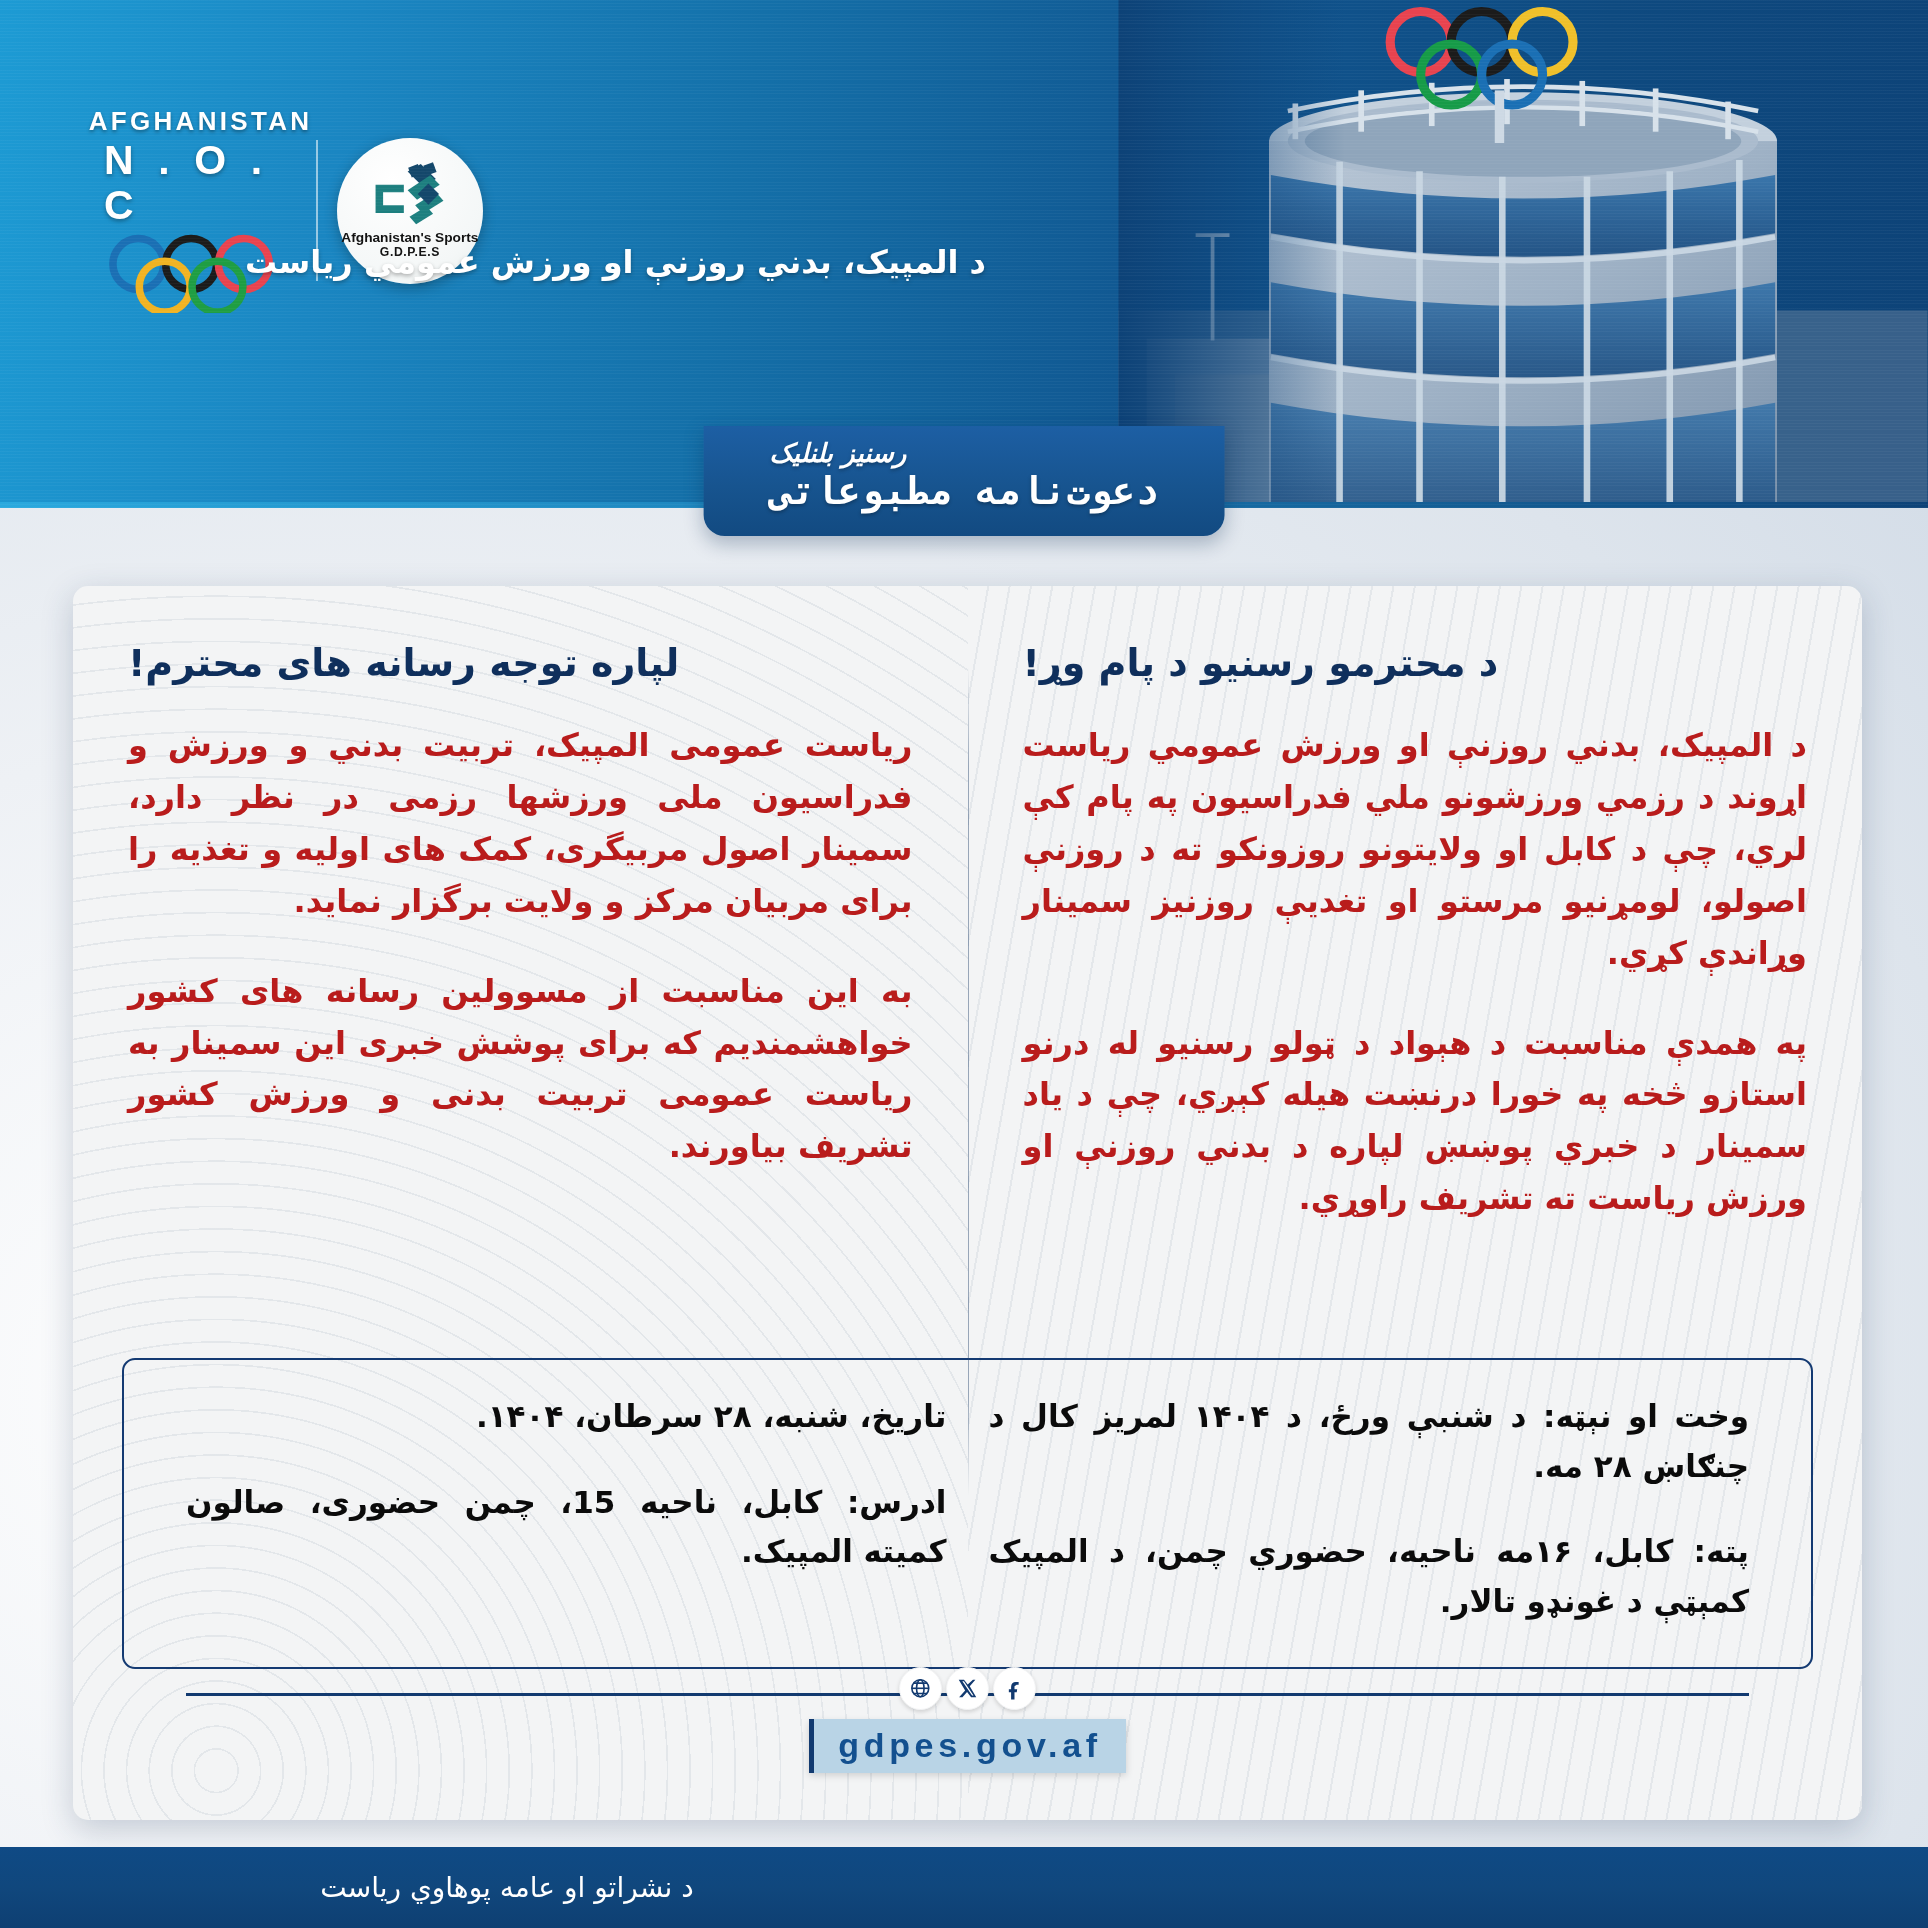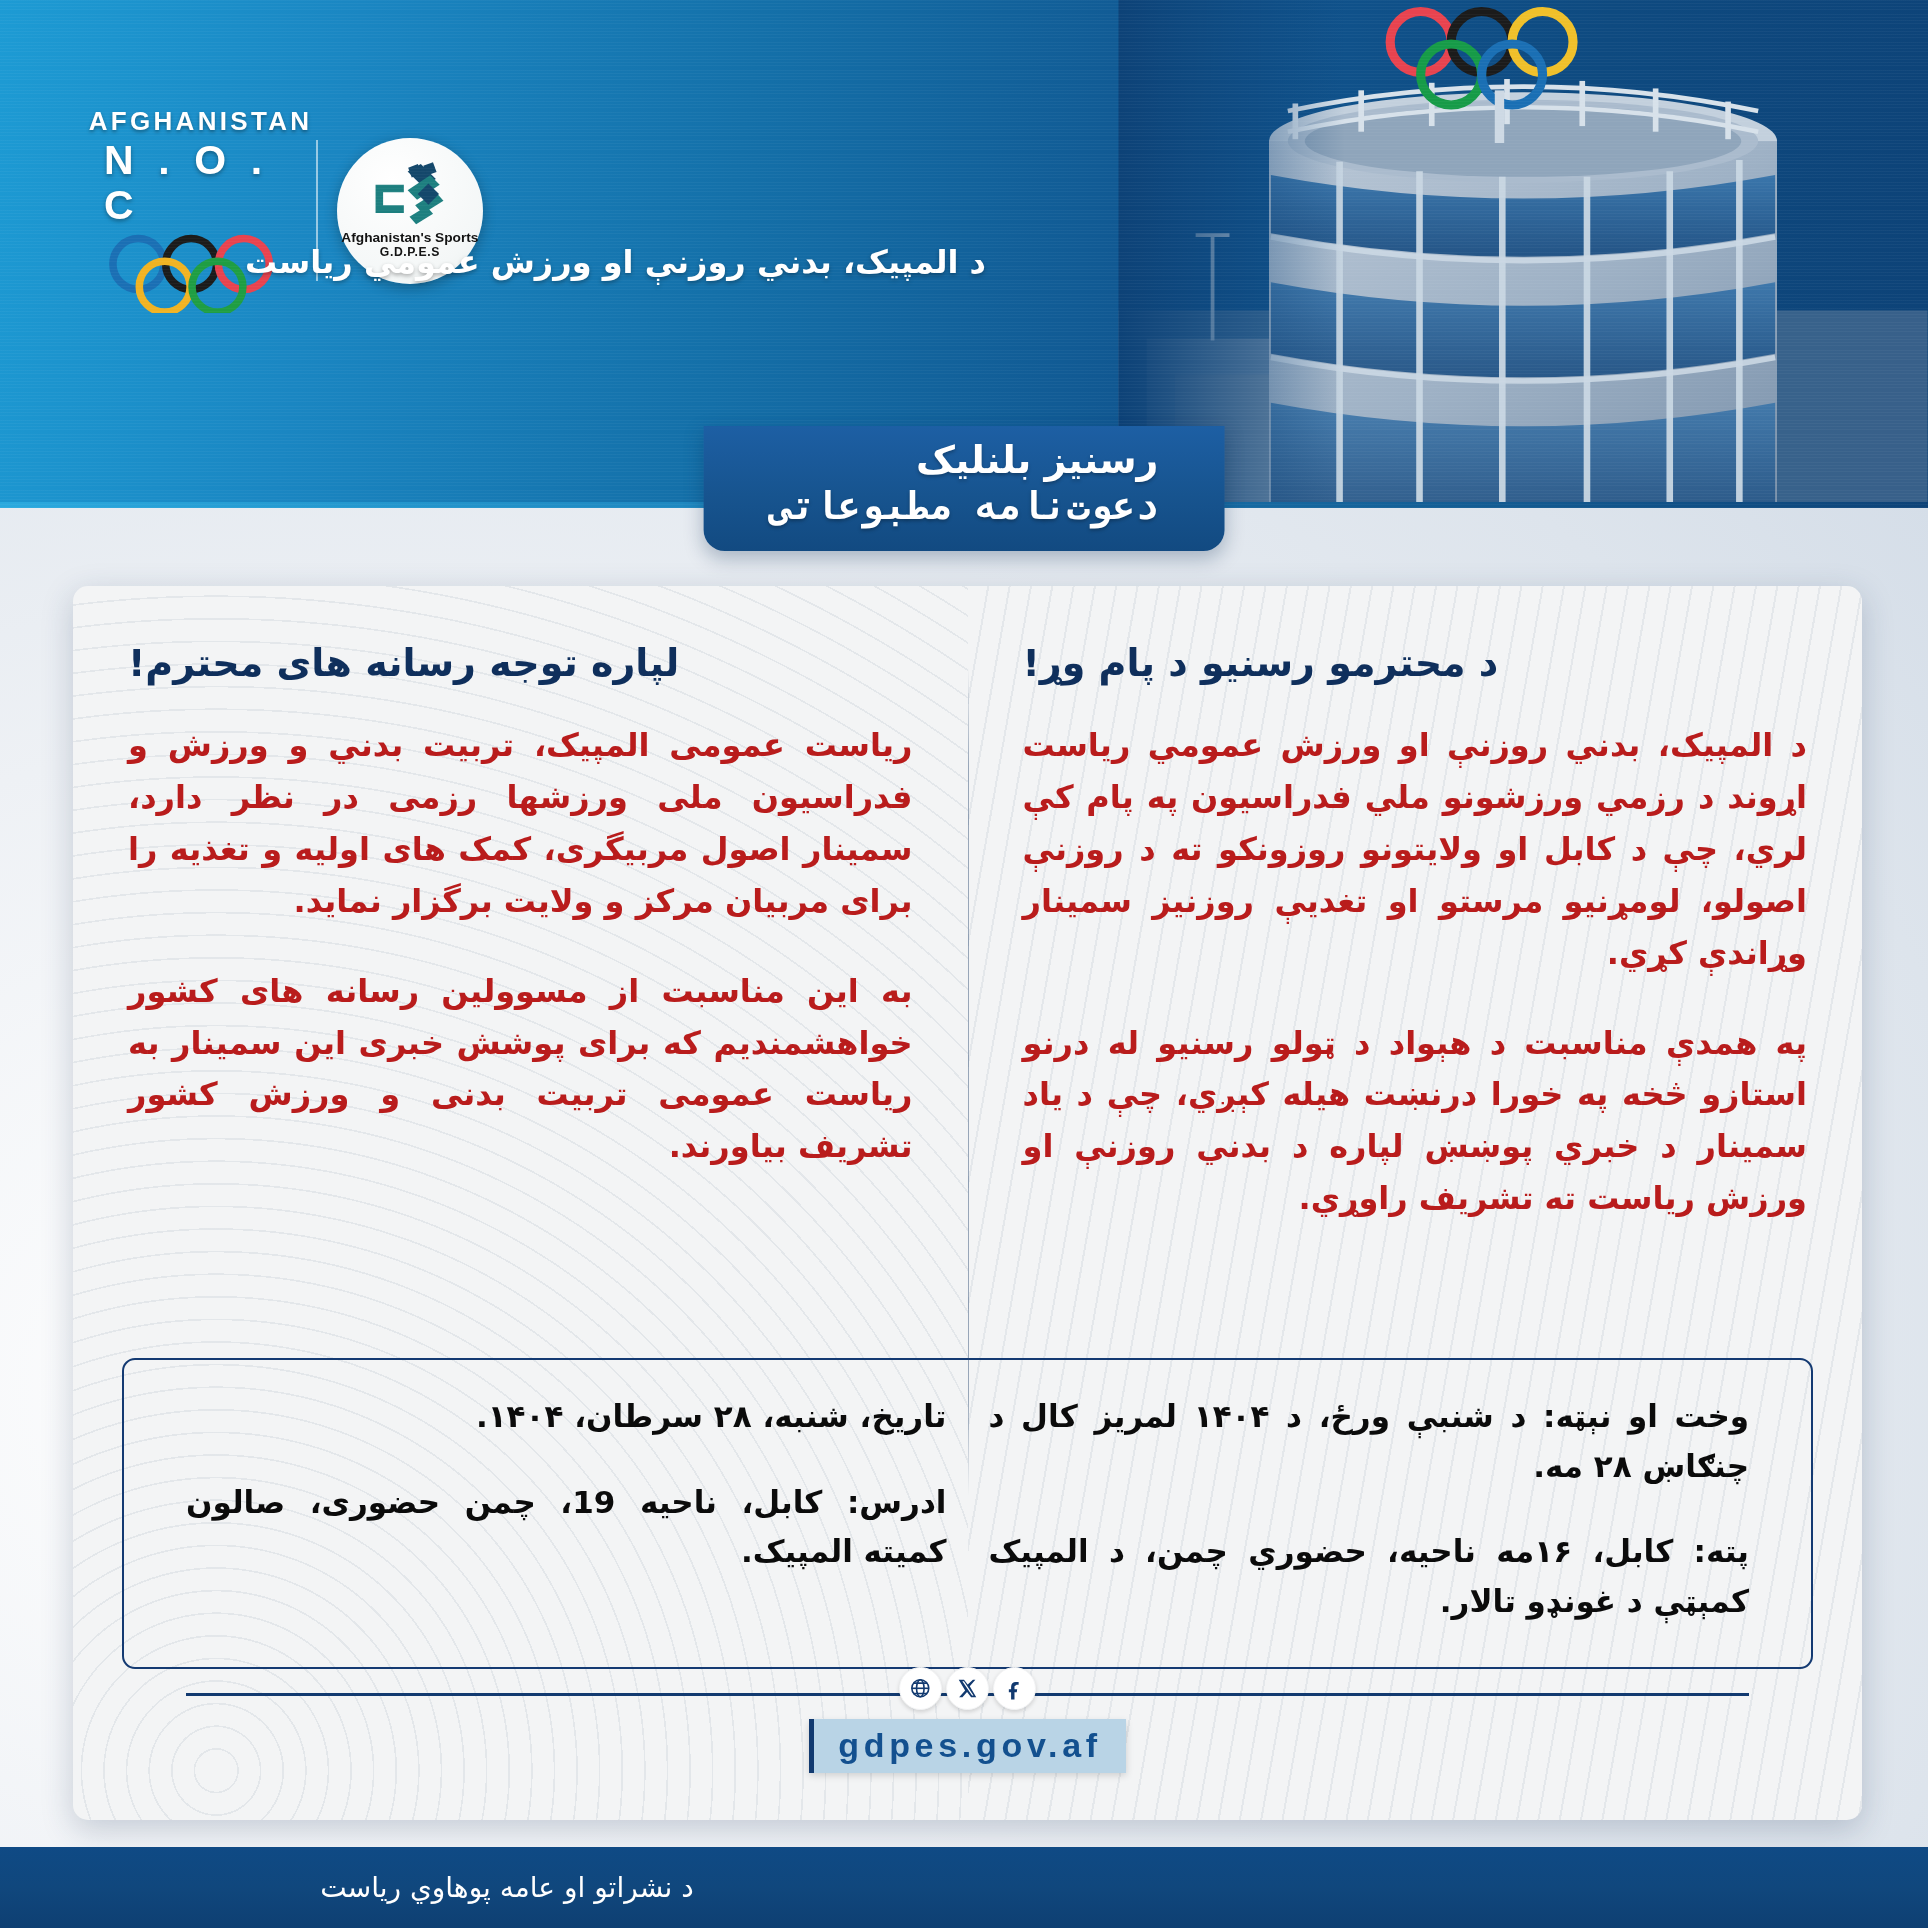--- a/index.html
+++ b/index.html
@@ -83,22 +83,23 @@
   
   .title-banner{
     position:absolute; left:50%; transform:translateX(-50%); top:426px;
     background:linear-gradient(180deg,#1d5fa4 0%, #17548f 55%, #124a81 100%);
     border-radius:0 0 21px 21px;
     padding:11.3px 66px 19px;
     box-shadow:0 7.5px 19px rgba(8,40,80,.28);
     z-index:6;
   }
   .title-banner .t1{
-    color:#fff; font-size:38px; font-weight:bold; text-align:right; line-height:1.25;
+    color:#fff; font-size:26px; font-weight:bold; text-align:left; line-height:1.25;
     text-shadow:0 1.9px 3.8px rgba(0,0,0,.28);
+    font-style:italic;
   }
   .title-banner .t2{
     color:#fff; font-size:38px; font-weight:bold; text-align:left; line-height:1.25;
     text-shadow:0 1.9px 3.8px rgba(0,0,0,.28);
     font-family:Liberation Mono, monospace;
   }
 
   
   .card{
     position:absolute; left:73px; top:586px; width:1789px; height:1234px;
@@ -349,21 +350,21 @@
       </div>
     </div>
 
     <div class="details-box">
       <div class="details-col">
         <div class="detail-line">وخت او نېټه: د شنبې ورځ، د ۱۴۰۴ لمریز کال د چنګاښ ۲۸ مه.</div>
         <div class="detail-line">پته: کابل، ۱۶مه ناحیه، حضوري چمن، د المپیک کمېټې د غونډو تالار.</div>
       </div>
       <div class="details-col">
         <div class="detail-line">تاریخ، شنبه، ۲۸ سرطان، ۱۴۰۴.</div>
-        <div class="detail-line">ادرس: کابل، ناحیه 19، چمن حضوری، صالون کمیته المپیک.</div>
+        <div class="detail-line">ادرس: کابل، ناحیه 15، چمن حضوری، صالون کمیته المپیک.</div>
       </div>
     </div>
 
     <div class="card-footer">
       <div class="footer-rule"></div>
       <div class="social-row">
         <div class="social-ico">
           <svg width="22.6" height="22.6" viewBox="0 0 24 24" fill="#123a70">
             <path d="M14.5 8.2h2.1V5.4c-.4-.05-1.6-.17-3-.17-2.97 0-5 1.86-5 5.28V13H6.2v3.2h2.4V24h3.6v-7.8h2.4l.45-3.2h-2.85v-2.2c0-.93.25-1.8 1.3-1.8z"></path>
           </svg>

